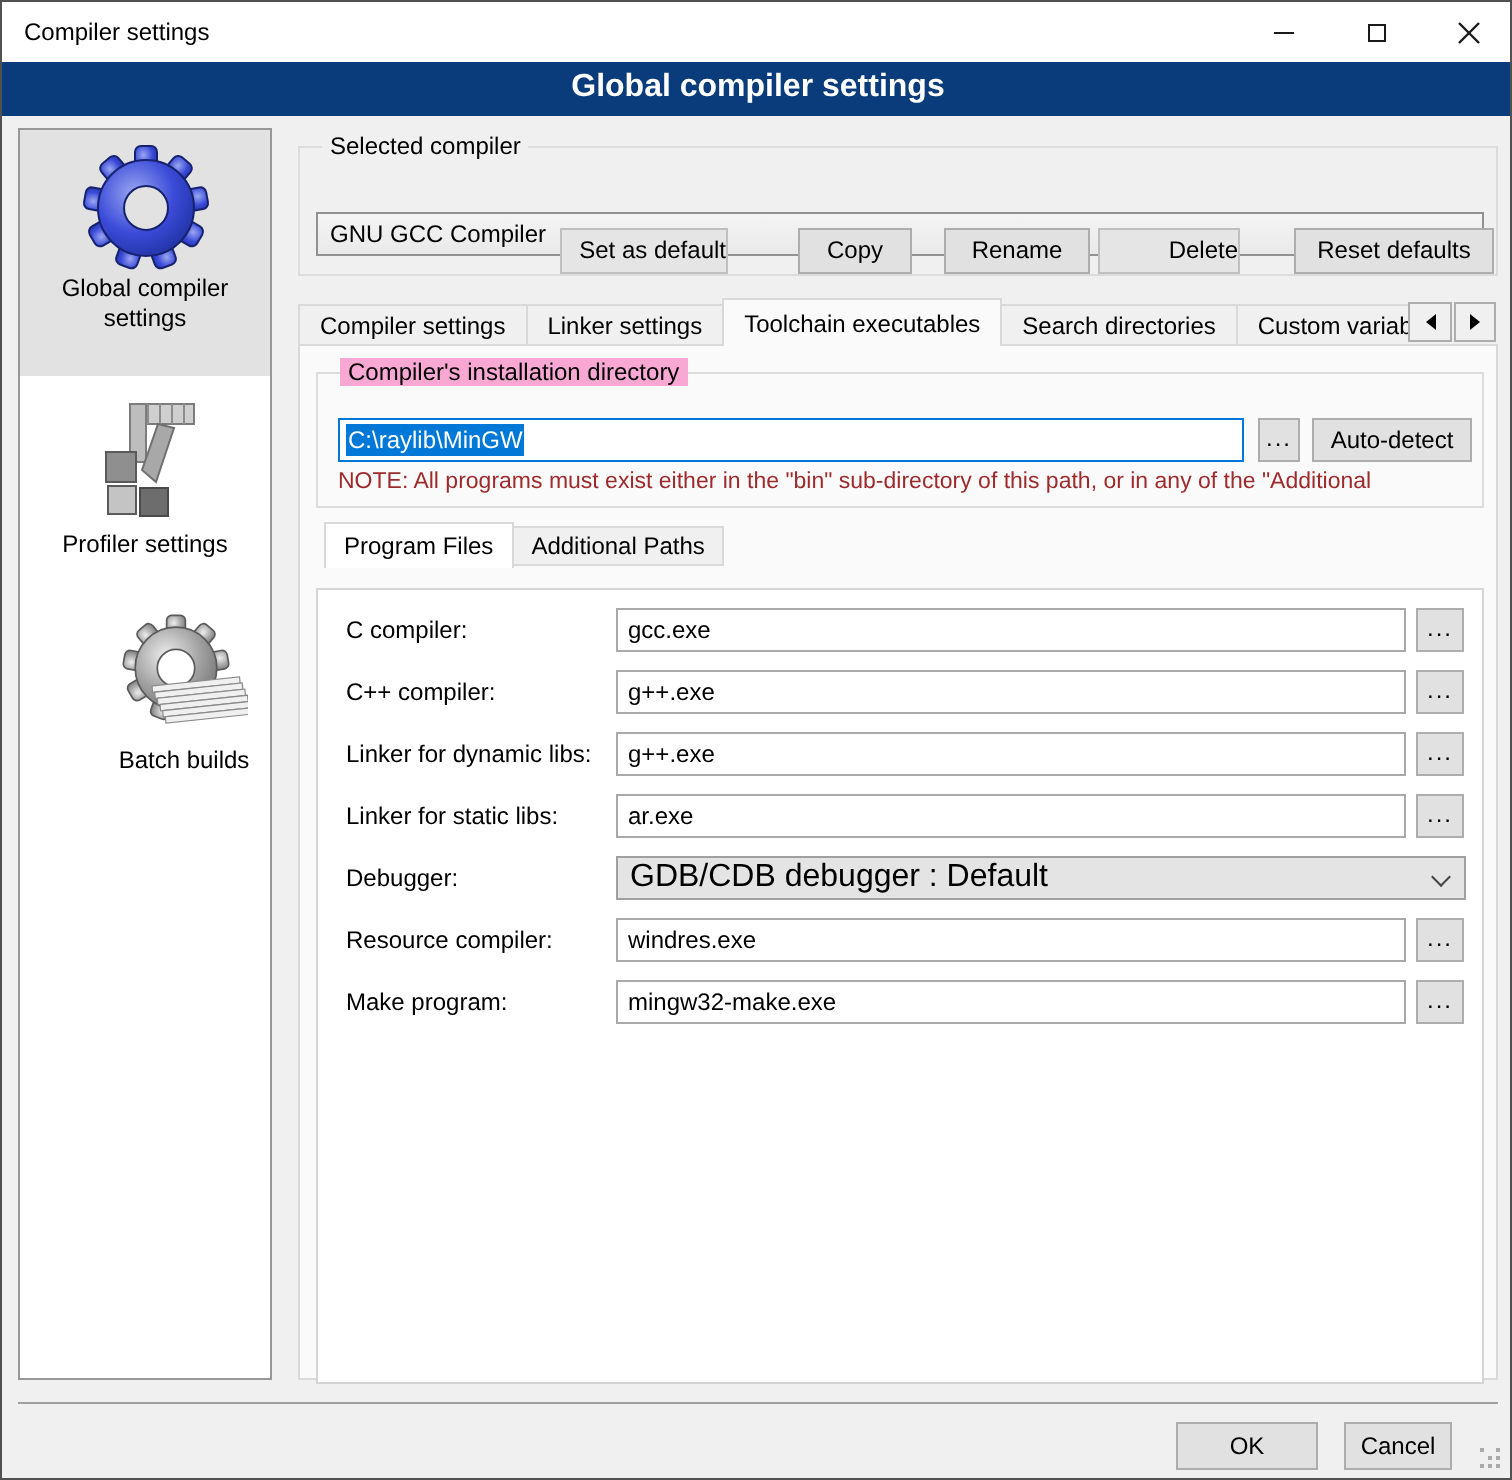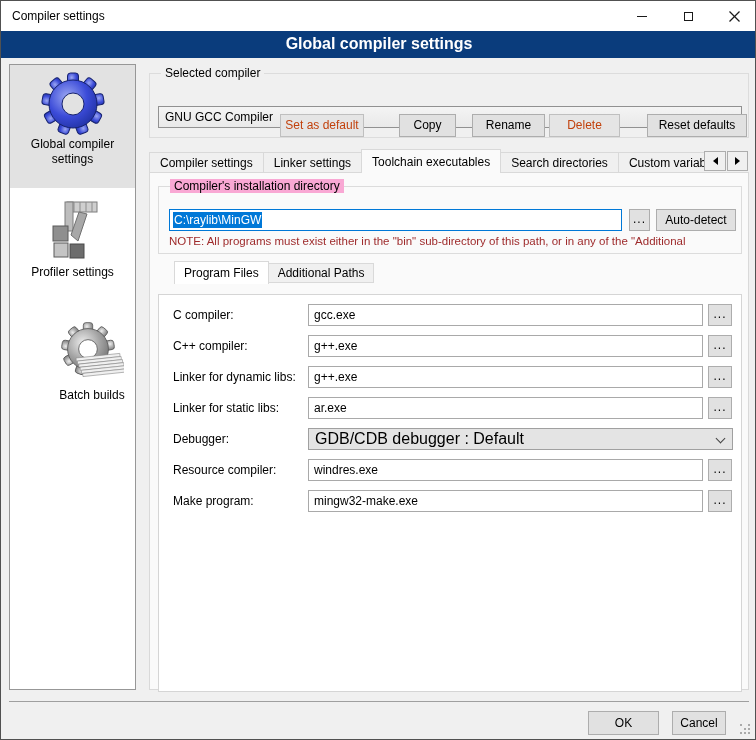--- a/index.html
+++ b/index.html
@@ -29,21 +29,21 @@
   .side-label { font-size:12px; line-height:15px; padding:0 4px; }
   
   .grp { position:absolute; border:1px solid #dcdcdc; }
   .grp-label { position:absolute; top:-8px; left:11px; background:#f0f0f0; padding:0 4px; font-size:12px; }
   .combo { position:absolute; height:22px; background:linear-gradient(#f4f4f4,#e9e9e9);
            border:1px solid #919191; line-height:20px; padding-left:6px; font-size:12px; }
   .chev { position:absolute; right:8px; top:6px; width:7px; height:7px;
           border-right:1.5px solid #444; border-bottom:1.5px solid #444; transform:rotate(45deg); }
   .btn { position:absolute; height:23px; background:#e1e1e1; border:1px solid #adadad;
          font-size:12px; text-align:center; line-height:21px; }
-  .btn.disabled { color:#c2410c; border-color:#bfbfbf; background:#e5e5e5; }
+  .btn.disabled { color:#000000; border-color:#bfbfbf; background:#e5e5e5;text-align:right; }
   
   .tabstrip { position:absolute; left:148px; top:147px; width:556px; height:25px;
               display:flex; align-items:flex-end; z-index:2; overflow:hidden; }
   .mtab { height:21px; line-height:20px; padding:0 10px; background:#f0f0f0;
           border:1px solid #d9d9d9; margin-left:-1px; white-space:nowrap; }
   .mtab:first-child { margin-left:0; }
   .mtab.selected { height:25px; line-height:24px; background:#fafafa; border-bottom:none;
                    margin-bottom:-1px; position:relative; z-index:3; }
   .tab-arrow { position:absolute; top:150px; width:22px; height:20px; background:#f0f0f0;
                border:1px solid #adadad; display:flex; align-items:center; justify-content:center; z-index:4; }
@@ -57,21 +57,21 @@
   .path-input { position:absolute; left:10px; top:22px; width:453px; height:22px;
                 background:#fff; border:1px solid #0078d7; line-height:20px; padding-left:3px;
                 white-space:nowrap; overflow:hidden; }
   .path-sel { background:#0078d7; color:#fff; padding:1px 1px; }
   .note { position:absolute; left:10px; top:48px; width:572px; font-size:11.5px;
           white-space:nowrap; overflow:hidden; }
   
   .ptabstrip { position:absolute; left:8px; top:87px; height:23px; display:flex; align-items:flex-end; z-index:2; }
   .ptab { height:20px; line-height:19px; padding:0 9px; background:#f0f0f0; border:1px solid #d9d9d9;
           margin-left:-1px; white-space:nowrap; }
-  .ptab:first-child { margin-left:16px; }
+  .ptab:first-child { margin-left:4px; }
   .ptab.selected { height:23px; line-height:22px; background:#ffffff; border-bottom:none;
                    margin-bottom:-1px; position:relative; z-index:3; }
   .prog-panel { position:absolute; left:8px; top:109px; width:584px; height:398px;
                 background:#ffffff; border:1px solid #d5d5d5;margin-top:12px; }
   .frow-label { position:absolute; left:14px; height:22px; line-height:22px; font-size:12px; white-space:nowrap; }
   .ffield { position:absolute; left:149px; width:395px; height:22px; background:#fff;
             border:1px solid #a9a9a9; line-height:20px; padding-left:5px; font-size:12px;
             white-space:nowrap; overflow:hidden; }
   .fbrowse { position:absolute; left:549px; width:24px; height:22px; background:#e1e1e1;
              border:1px solid #adadad; text-align:center; line-height:18px; font-size:12px; letter-spacing:1px; }
@@ -149,21 +149,21 @@
           <rect x="24" y="3" width="8" height="29" fill="#bdbdbd" stroke="#7d7d7d"></rect>
           <polygon points="30,36 38,13 46,15 37,42" fill="#a8a8a8" stroke="#707070"></polygon>
           <rect x="12" y="27" width="15" height="15" fill="#8f8f8f" stroke="#5a5a5a"></rect>
           <rect x="13" y="44" width="14" height="14" fill="#c4c4c4" stroke="#5a5a5a"></rect>
           <rect x="29" y="45" width="14" height="14" fill="#6d6d6d" stroke="#4a4a4a"></rect>
         </g>
       </svg>
       <div class="side-label">Profiler settings</div>
     </div>
 
-    <div class="side-item" style="top:251px;height:100px;padding-left:39px;">
+    <div class="side-item" style="top:236px;height:100px;padding-left:39px;">
       <svg class="sicon" viewBox="0 0 64 64">
         <defs>
           <radialGradient id="gryg" cx="38%" cy="35%" r="75%">
             <stop offset="0%" stop-color="#ededed"></stop>
               <stop offset="55%" stop-color="#a3a3a3"></stop>
               <stop offset="100%" stop-color="#6f6f6f"></stop>
           </radialGradient>
         </defs>
         <g transform="translate(28,27) scale(0.85)">
           <g fill="url(#gryg)" stroke="#5a5a5a" stroke-width="1">

